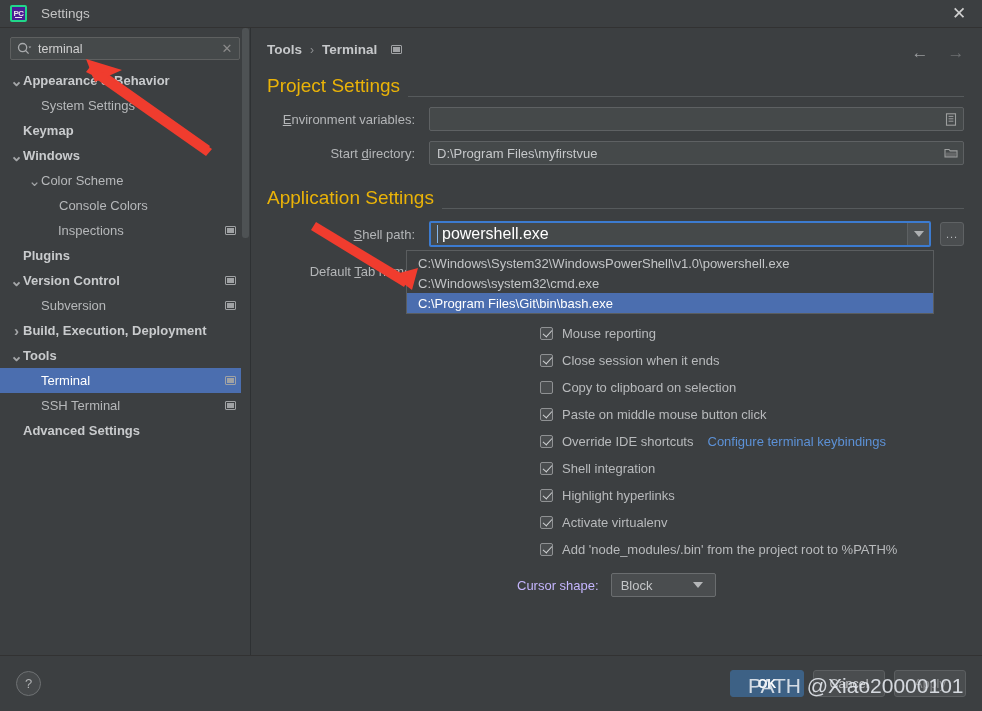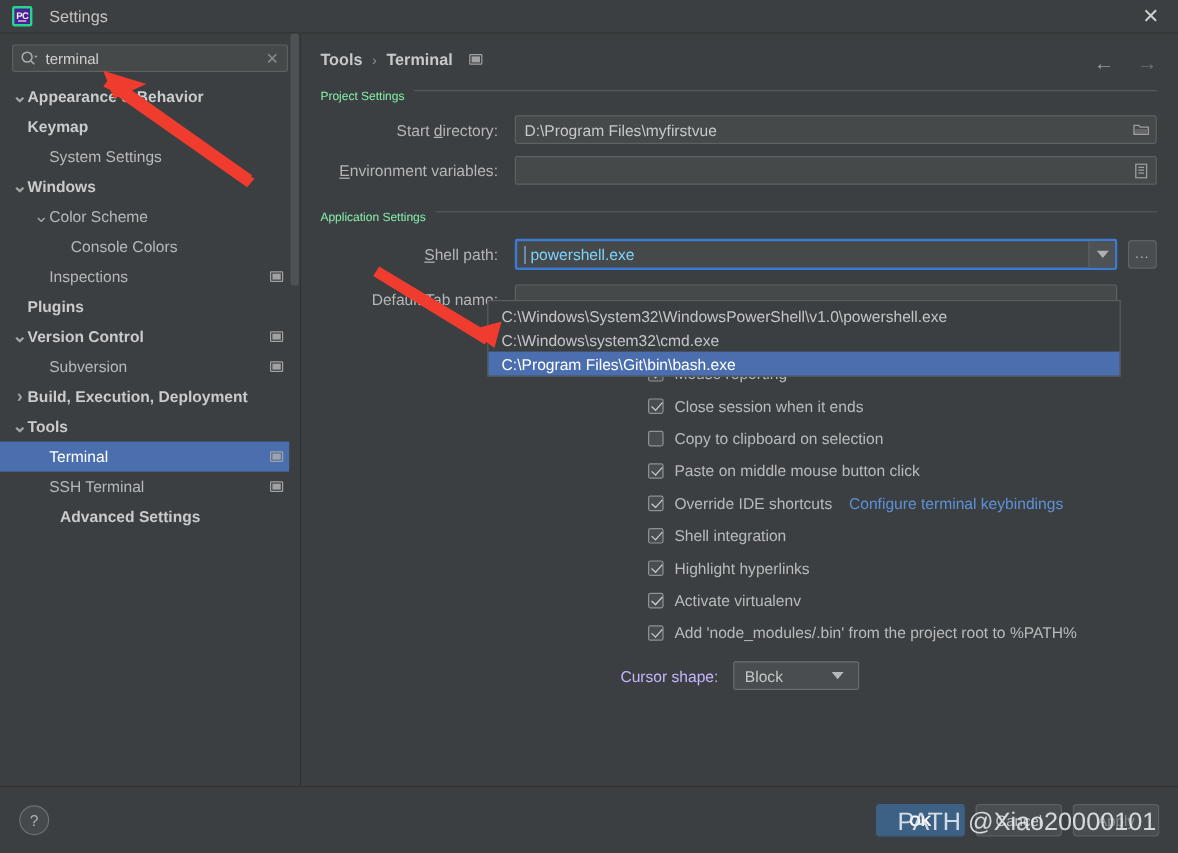--- a/index.html
+++ b/index.html
@@ -197,25 +197,25 @@
     display: flex; align-items: center; justify-content: center;
     color: #9a9c9e;
     font-size: 17px;
     line-height: 1;
   }
   .nav-arrow.disabled { color: #6d6f71; }
 
   
   .section {
     display: flex;
-    align-items: flex-start;
+    align-items: flex-end;
     gap: 8px;
     margin: 18px 18px 0 16px;
-    color: #86efac;
-    font-size: 10px;
+    color: #eab308;
+    font-size: 19px;
   }
   .section .rule {
     flex: 1;
     height: 1px;
     background: #565a5c;
   }
 
   .form-row {
     display: flex;
     align-items: center;
@@ -266,22 +266,22 @@
     border: 2px solid #3c7bd0;
     border-radius: 2px;
     display: flex;
     align-items: center;
     padding: 0 0 0 6px;
     position: relative;
     z-index: 30;
   }
   .combo-value {
     flex: 1;
-    color: #7dd3fc;
-    font-size: 13px;
+    color: #ffffff;
+    font-size: 16px;
     white-space: nowrap;
     border-left: 1px solid #86b5e8;
     padding-left: 4px;
   }
   .combo-arrow-btn {
     width: 22px; height: 22px;
     background: #4e5254;
     border-left: 1px solid #5d6163;
     display: flex; align-items: center; justify-content: center;
     flex-shrink: 0;
@@ -482,41 +482,41 @@
         <input class="search-input" type="text" value="terminal" placeholder="Search settings" style="">
         <span class="clear-icon">✕</span>
       </div>
     </div>
 
     <div class="tree">
         <div class="tree-item bold" style="padding-left: 10px;">
           <span class="tree-arrow" style="font-size: 15px; line-height: 8px;">⌄</span>
           <span class="tree-label">Appearance &amp; Behavior</span>
         </div>
+        <div class="tree-item" style="padding-left: 28px;">
+          <span class="tree-arrow"></span>
+          <span class="tree-label">System Settings</span>
+        </div>
         <div class="tree-item bold" style="padding-left: 10px;">
           <span class="tree-arrow"></span>
           <span class="tree-label">Keymap</span>
-        </div>
-        <div class="tree-item" style="padding-left: 28px;">
-          <span class="tree-arrow"></span>
-          <span class="tree-label">System Settings</span>
         </div>
         <div class="tree-item bold" style="padding-left: 10px;">
           <span class="tree-arrow" style="font-size: 15px; line-height: 8px;">⌄</span>
           <span class="tree-label">Windows</span>
         </div>
         <div class="tree-item" style="padding-left: 28px;">
           <span class="tree-arrow" style="font-size: 15px; line-height: 8px;">⌄</span>
           <span class="tree-label">Color Scheme</span>
         </div>
         <div class="tree-item" style="padding-left: 46px;">
           <span class="tree-arrow"></span>
           <span class="tree-label">Console Colors</span>
         </div>
-        <div class="tree-item" style="padding-left: 28px;">
+        <div class="tree-item" style="padding-left: 45px;">
           <span class="tree-arrow"></span>
           <span class="tree-label">Inspections</span>
           <span class="mod-indicator"></span>
         </div>
         <div class="tree-item bold" style="padding-left: 10px;">
           <span class="tree-arrow"></span>
           <span class="tree-label">Plugins</span>
         </div>
         <div class="tree-item bold" style="padding-left: 10px;">
           <span class="tree-arrow" style="font-size: 15px; line-height: 8px;">⌄</span>
@@ -539,21 +539,21 @@
         <div class="tree-item selected" style="padding-left: 28px;">
           <span class="tree-arrow"></span>
           <span class="tree-label">Terminal</span>
           <span class="mod-indicator"></span>
         </div>
         <div class="tree-item" style="padding-left: 28px;">
           <span class="tree-arrow"></span>
           <span class="tree-label">SSH Terminal</span>
           <span class="mod-indicator"></span>
         </div>
-        <div class="tree-item bold" style="padding-left: 10px; gap: 27px;">
+        <div class="tree-item bold" style="padding-left: 10px;">
           <span class="tree-arrow"></span>
           <span class="tree-label">Advanced Settings</span>
         </div>
       </div>
 
     <div class="sidebar-scroll-track">
       <div class="sidebar-scroll-thumb"></div>
     </div>
   </div>
 
@@ -567,54 +567,54 @@
     </div>
 
     <div class="nav-arrows">
       <span class="nav-arrow">←</span>
       <span class="nav-arrow disabled">→</span>
     </div>
 
     <div class="section">
       <span>Project Settings</span>
       <span class="rule"></span>
-    </div>
-
-    <div class="form-row">
-      <div class="form-label">
-        Start <u>d</u>irectory:
-      </div>
-      <div class="text-field">
-        <span class="field-text">D:\Program Files\myfirstvue</span>
-        <span class="field-btn">
-          <svg width="14" height="12" viewBox="0 0 14 12">
-            <path d="M1 2.5h4l1.2 1.4H13V10H1z" fill="none" stroke="#9d9f9f" stroke-width="1.1"></path>
-            <path d="M2.2 5.4h10.4L11.4 10H1z" fill="#9d9f9f" opacity="0.35"></path>
-          </svg>
-        </span>
-      </div>
     </div>
 
     <div class="form-row">
       <div class="form-label">
         <u>E</u>nvironment variables:
       </div>
       <div class="text-field">
         <span class="field-text"></span>
         <span class="field-btn">
           <svg width="12" height="13" viewBox="0 0 12 13">
             <rect x="1.5" y="0.8" width="9" height="11.4" fill="none" stroke="#9d9f9f" stroke-width="1.1"></rect>
             <line x1="3.6" y1="3.4" x2="8.4" y2="3.4" stroke="#9d9f9f" stroke-width="1"></line>
             <line x1="3.6" y1="5.8" x2="8.4" y2="5.8" stroke="#9d9f9f" stroke-width="1"></line>
             <line x1="3.6" y1="8.2" x2="8.4" y2="8.2" stroke="#9d9f9f" stroke-width="1"></line>
           </svg>
         </span>
       </div>
     </div>
 
+    <div class="form-row">
+      <div class="form-label">
+        Start <u>d</u>irectory:
+      </div>
+      <div class="text-field">
+        <span class="field-text">D:\Program Files\myfirstvue</span>
+        <span class="field-btn">
+          <svg width="14" height="12" viewBox="0 0 14 12">
+            <path d="M1 2.5h4l1.2 1.4H13V10H1z" fill="none" stroke="#9d9f9f" stroke-width="1.1"></path>
+            <path d="M2.2 5.4h10.4L11.4 10H1z" fill="#9d9f9f" opacity="0.35"></path>
+          </svg>
+        </span>
+      </div>
+    </div>
+
     <div class="section" style="margin-top:22px;">
       <span>Application Settings</span>
       <span class="rule"></span>
     </div>
 
     <div class="combo-row">
       <div class="form-label">
         <u>S</u>hell path:
       </div>
       <div class="combo">

